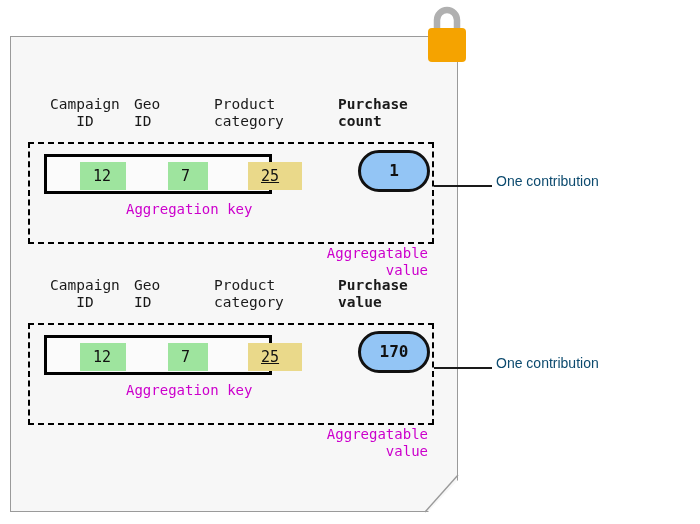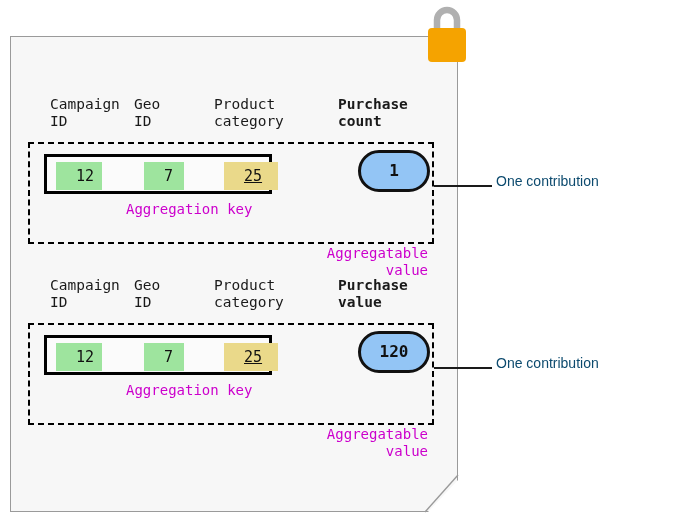--- a/index.html
+++ b/index.html
@@ -61,21 +61,21 @@
     height: 46px;
   }
   .hdr {
     position: absolute;
     top: 0;
     font-size: 14.5px;
     line-height: 17px;
     color: #1a1a1a;
     white-space: pre-line;
   }
-  .hdr.campaign { left: 22px; }
+  .hdr.campaign { left: 22px; text-align: center; }
   .hdr.geo      { left: 106px; }
   .hdr.product  { left: 186px; }
   .hdr.metric   { left: 310px; font-weight: bold; }
 
   .dashed {
     position: relative;
     border: 2px dashed #000000;
     height: 102px;
     box-sizing: border-box;
   }
@@ -91,22 +91,23 @@
     background: #fbfbfb;
   }
   .cell {
     position: absolute;
     top: 5px;
     height: 28px;
     line-height: 28px;
     font-size: 15px;
     color: #111111;
     text-align: left;
-    padding-left: 20px;
-    box-sizing: border-box;
+    padding-left: 13px;
+    box-sizing: border-box;
+    margin-left: 24px;
   }
   .cell.c1 { left: 9px;   width: 46px; background: #9ee49e; }
   .cell.c2 { left: 97px;  width: 40px; background: #9ee49e; }
   .cell.c3 { left: 177px; width: 54px; background: #ead98a; text-decoration: underline; }
 
   .pill {
     position: absolute;
     left: 328px;
     top: 6px;
     width: 72px;
@@ -231,21 +232,21 @@
 value</div>
     </div>
 
     <div class="dashed">
       <div class="keybox">
         <div class="cell c1">12</div>
         <div class="cell c2">7</div>
         <div class="cell c3">25</div>
       </div>
 
-      <div class="pill">120</div>
+      <div class="pill">170</div>
 
       <div class="caption agg-key">Aggregation key</div>
       <div class="caption agg-value">Aggregatable
 value</div>
     </div>
   </div>
 
   <div class="callout-line first"></div>
   <div class="callout-label first">One contribution</div>
 

